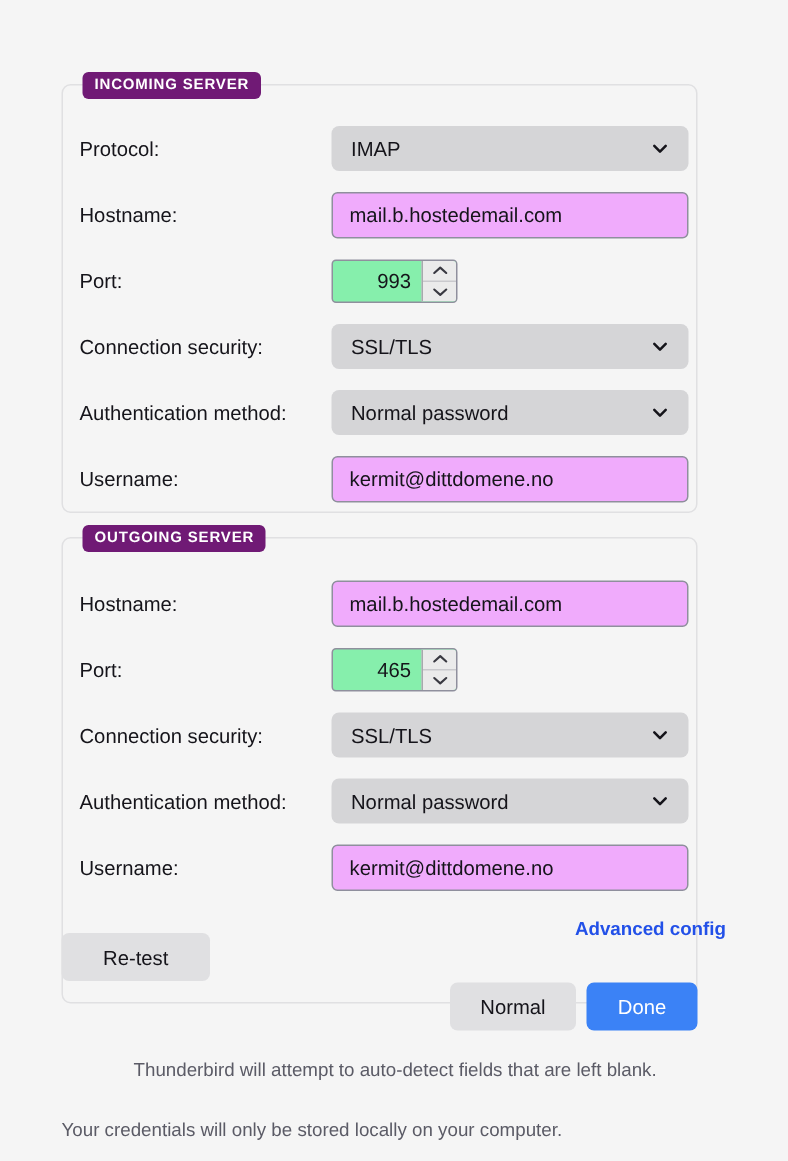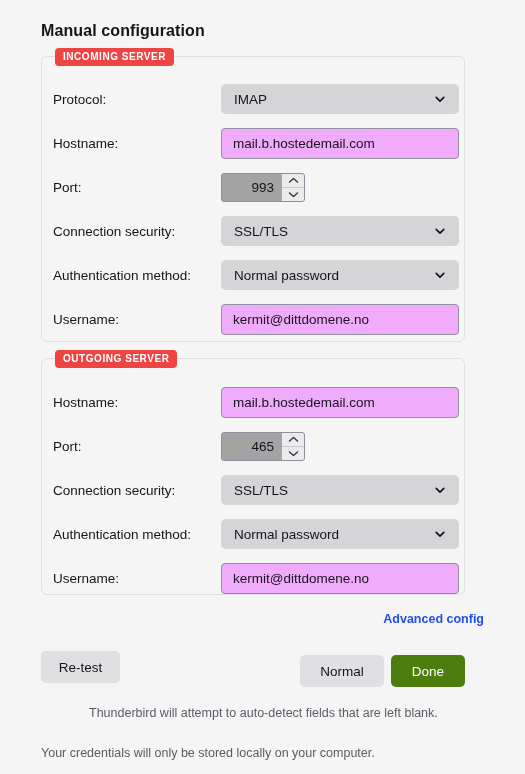--- a/index.html
+++ b/index.html
@@ -29,27 +29,27 @@
   
   .fieldset {
     position: absolute;
     left: 41px;
     width: 424px;
     border: 1px solid #e0e0e2;
     border-radius: 6px;
     background: transparent;
   }
   #incoming-fieldset { top: 56px; height: 286px; }
-  #outgoing-fieldset { top: 358px; height: 237px; }
+  #outgoing-fieldset { top: 358px; height: 311px; }
 
   .legend {
     position: absolute;
     top: -9px;
     left: 13px;
-    background: #ef4444;
+    background: #701a75;
     color: #ffffff;
     font-size: 10px;
     font-weight: bold;
     letter-spacing: 0.55px;
     padding: 3px 8px 3px 8px;
     border-radius: 4px;
     line-height: 12px;
     white-space: nowrap;
   }
 
@@ -106,21 +106,21 @@
     padding: 0 8px 0 11px;
     font-size: 13.5px;
     color: #15141a;
     cursor: text;
   }
 
   
   .spinner {
     width: 84px;
     height: 29px;
-    background: #a3a3a3;
+    background: #86efac;
     border: 1px solid #8f8f9d;
     border-radius: 3px;
     display: flex;
     align-items: stretch;
     overflow: hidden;
   }
   .spinner .num {
     flex: 1;
     display: flex;
     align-items: center;
@@ -164,41 +164,40 @@
     border-radius: 5px;
     font-size: 13.5px;
     display: flex;
     align-items: center;
     justify-content: center;
     cursor: default;
     border: none;
     font-family: "Liberation Sans", sans-serif;
   }
   .btn-secondary { background: #e0e0e2; color: #15141a; }
-  .btn-primary { background: #4d7c0f; color: #ffffff; }
-
-  #retest-button { left: 41px; top: 651px; width: 79px; }
+  .btn-primary { background: #3b82f6; color: #ffffff; }
+
+  #retest-button { left: 41px; top: 622px; width: 99px; }
   #cancel-button { left: 300px; top: 655px; width: 84px; }
   #done-button  { left: 391px; top: 655px; width: 74px; }
 
   .note {
     position: absolute;
     left: 41px;
     font-size: 12.5px;
     color: #5b5b66;
   }
   #note-autodetect { top: 706px; margin-left: 48px; }
   #note-credentials { top: 746px; }
 </style>
 </head>
 <body>
 
 <div class="page">
 
-  <div class="title">Manual configuration</div>
 
   <div class="fieldset" id="incoming-fieldset">
     <div class="legend">INCOMING SERVER</div>
     <div id="incoming-rows">
         <div class="row" style="top: 27px;">
           <div class="label">Protocol:</div>
           <div class="control">
             <div class="select">
               <span class="sel-val">IMAP</span>
               <span class="chev">

